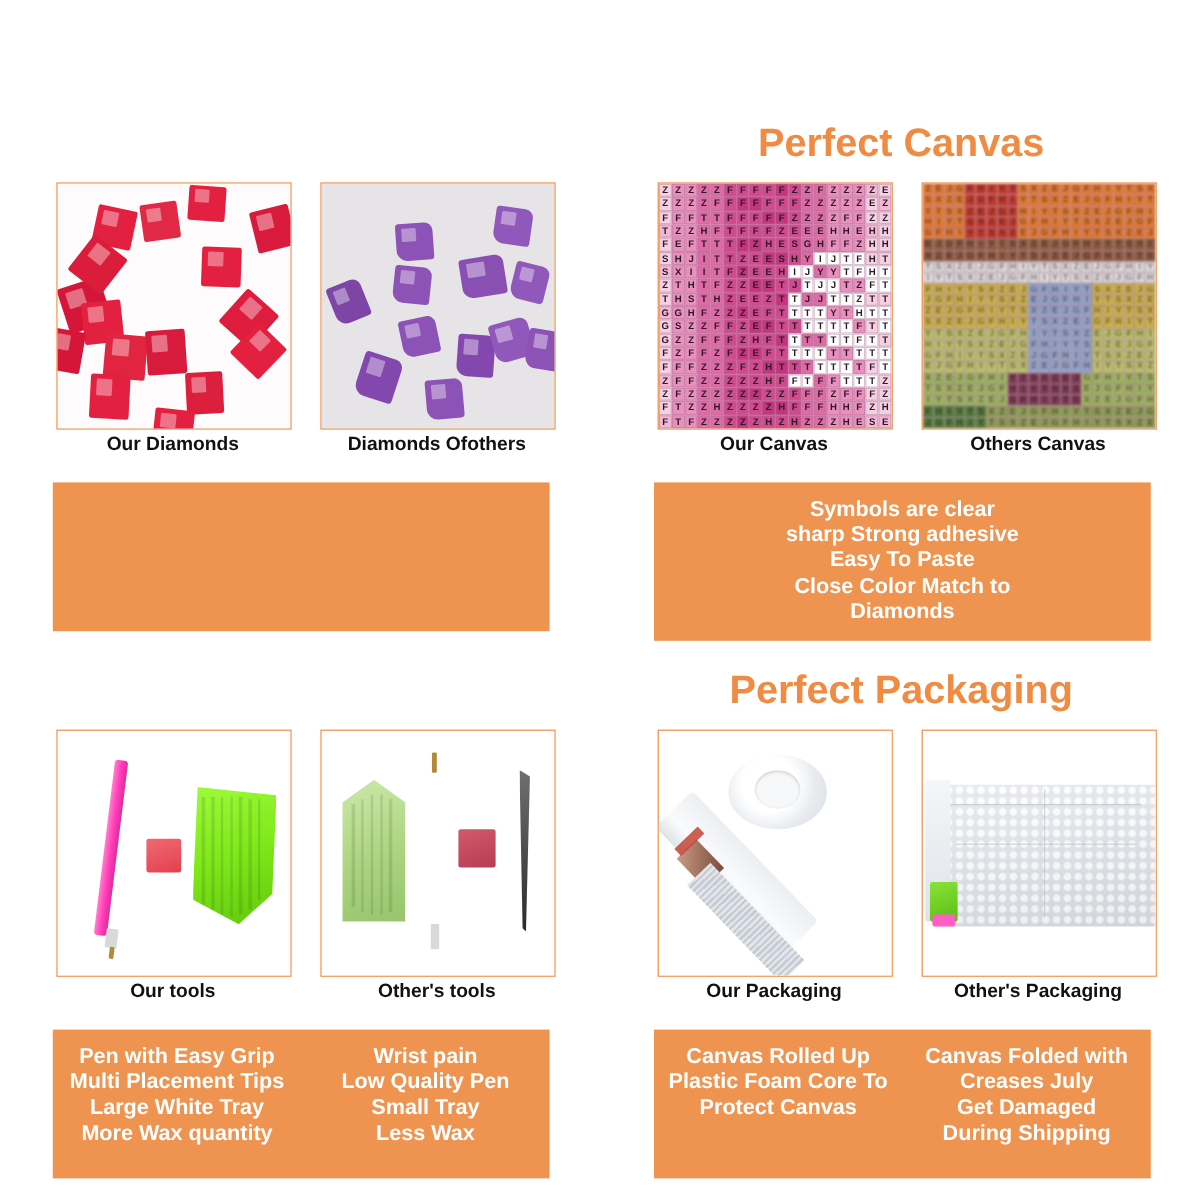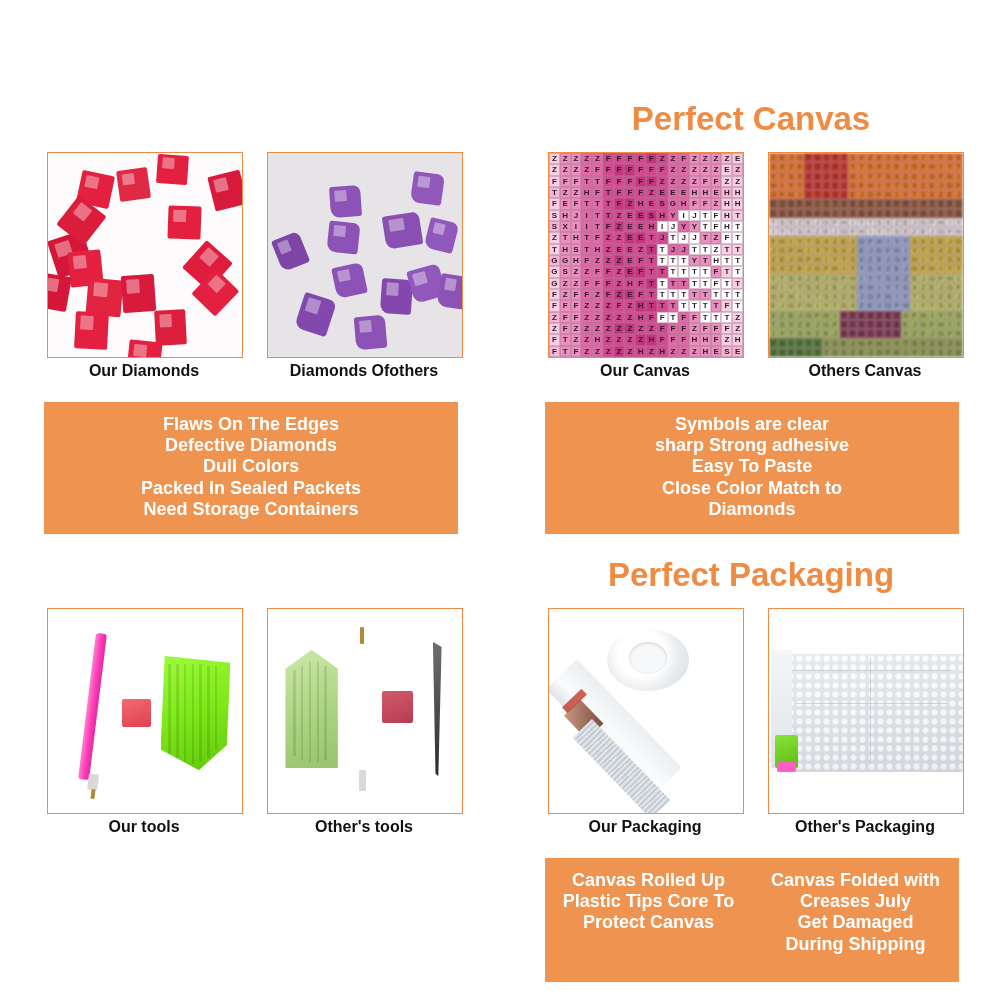--- a/index.html
+++ b/index.html
@@ -176,25 +176,20 @@
             <div class="gem blob" style="left:16%;top:70%;width:17%;height:18%;background:#8348ae;transform:rotate(18deg);"></div>
             <div class="gem blob" style="left:45%;top:80%;width:16%;height:16%;background:#8c52b5;transform:rotate(-5deg);"></div>
           </div>
         </div>
       </div>
 
       <div class="caption left">Our Diamonds</div>
       <div class="caption right">Diamonds Ofothers</div>
 
       <div class="panel">
-        <div class="col">Flaws On The Edges
-Defective Diamonds
-Dull Colors
-Packed In Sealed Packets
-Need Storage Containers</div>
       </div>
     </div>
 
     <div class="section sec-tr">
       <div class="sec-title">Perfect Canvas</div>
 
       <div class="imgpair">
         <div class="imgbox left">
           <div class="scene">
             <div class="cv-grid" id="our-canvas-grid" style="grid-template-columns: repeat(18, 1fr); grid-template-rows: repeat(18, 1fr);">
@@ -1068,20 +1063,30 @@
             <div class="wax" style="left:59%;top:40%;width:16%;height:16%;background:linear-gradient(160deg,#cf5a6c,#b83c52);"></div>
 
             <div class="tweezer" style="left:85%;top:16%;width:4.5%;height:66%;clip-path:polygon(0% 0%,100% 4%,62% 100%,30% 98%);"></div>
           </div>
         </div>
       </div>
 
       <div class="caption left">Our tools</div>
       <div class="caption right">Other's tools</div>
 
+      <div class="panel">
+        <div class="col">Pen with Easy Grip
+Multi Placement Tips
+Large White Tray
+More Wax quantity</div>
+        <div class="col">Wrist pain
+Low Quality Pen
+Small Tray
+Less Wax</div>
+      </div>
     </div>
 
     <div class="section sec-br">
       <div class="sec-title">Perfect Packaging</div>
 
       <div class="imgpair">
         <div class="imgbox left">
           <div class="scene pack-scene">
 
             <div class="cap" style="left:30%;top:10%;width:42%;height:30%;background:radial-gradient(circle at 42% 40%,#ffffff 38%,#e9ecef 62%,#d7dbe0 100%);"></div>
@@ -1107,21 +1112,21 @@
             <div style="position:absolute;left:4%;top:75%;width:10%;height:5%;background:#ff5fc4;border-radius:2px;"></div>
           </div>
         </div>
       </div>
 
       <div class="caption left">Our Packaging</div>
       <div class="caption right">Other's Packaging</div>
 
       <div class="panel">
         <div class="col">Canvas Rolled Up
-Plastic Tips Core To
+Plastic Foam Core To
 Protect Canvas</div>
         <div class="col">Canvas Folded with
 Creases July
 Get Damaged
 During Shipping</div>
       </div>
     </div>
 
   </div>
 </div>

